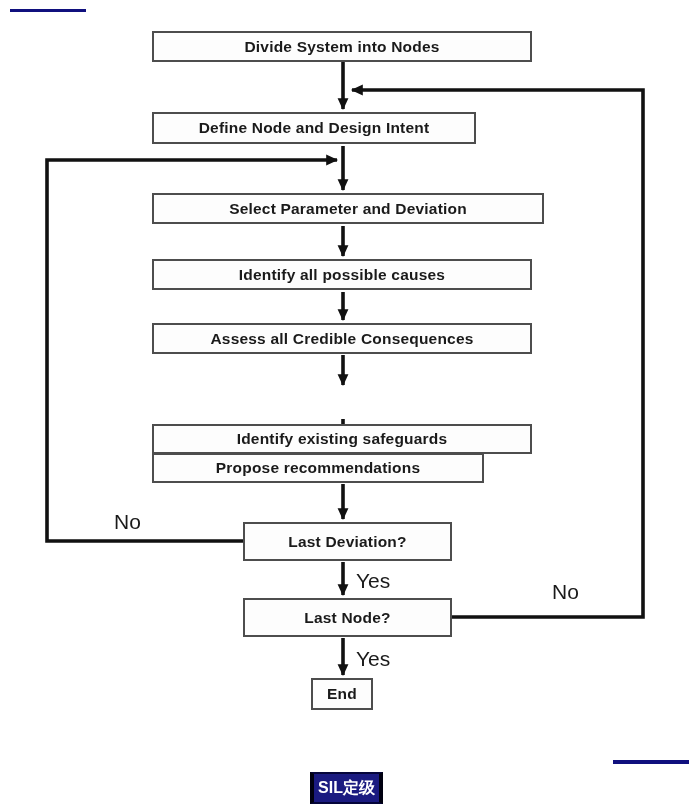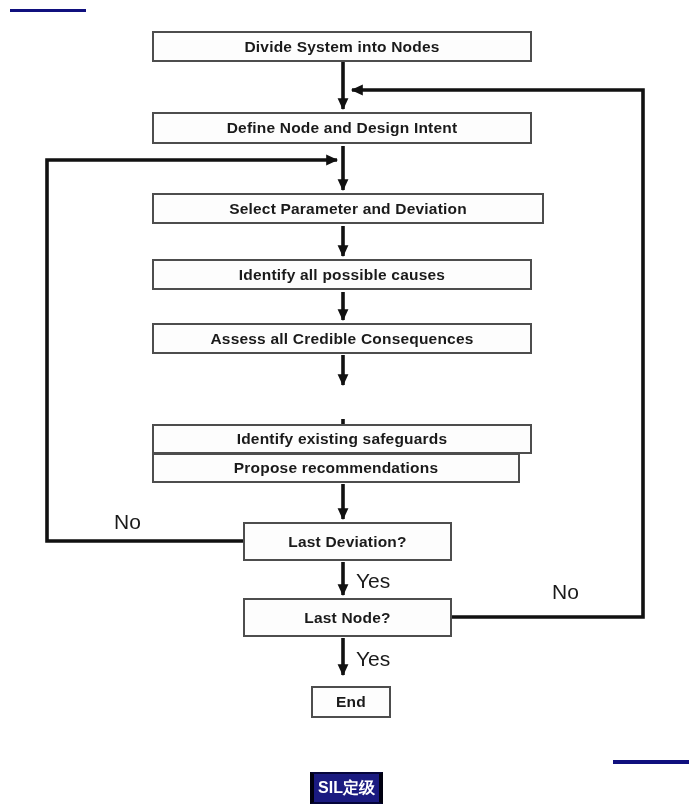--- a/index.html
+++ b/index.html
@@ -91,37 +91,37 @@
       <path d="M343,484 V519" marker-end="url(#ah)"></path>
       <path d="M343,562 V595" marker-end="url(#ah)"></path>
       <path d="M343,638 V675" marker-end="url(#ah)"></path>
       <path d="M243,541 H47 V160 H337" marker-end="url(#ah)"></path>
       <path d="M452,617 H643 V90 H352" marker-end="url(#ah)"></path>
     </g>
   </svg>
 
   <div class="node" style="left:152px; top:31px;  width:380px; height:31px;">Divide System into Nodes</div>
 
-  <div class="node" style="left:152px; top:112px; width:380px; height:32px;">Define Node and Design Intent</div>
+  <div class="node" style="left:152px; top:112px; width:324px; height:32px;">Define Node and Design Intent</div>
 
   <div class="node" style="left:152px; top:193px; width:392px; height:31px;">Select Parameter and Deviation</div>
 
   <div class="node" style="left:152px; top:259px; width:380px; height:31px;">Identify all possible causes</div>
 
   <div class="node" style="left:152px; top:323px; width:380px; height:31px;">Assess all Credible Consequences</div>
 
   <div class="node" style="left:152px; top:388px; width:380px; height:30px;margin-top:36px;">Identify existing safeguards</div>
 
-  <div class="node" style="left:152px; top:453px; width:368px; height:30px;">Propose recommendations</div>
+  <div class="node" style="left:152px; top:453px; width:332px; height:30px;">Propose recommendations</div>
 
   <div class="node" style="left:243px; top:598px; width:209px; height:39px;">Last Node?</div>
 
   <div class="node" style="left:243px; top:522px; width:209px; height:39px;">Last Deviation?</div>
 
-  <div class="node" style="left:311px; top:678px; width:80px; height:32px;margin-top:8px;">End</div>
+  <div class="node" style="left:311px; top:678px; width:62px; height:32px;">End</div>
 
   <div class="edge-label" style="left:114px; top:510px;">No</div>
 
   <div class="edge-label" style="left:552px; top:580px;">No</div>
 
   <div class="edge-label" style="left:356px; top:569px;">Yes</div>
 
   <div class="edge-label" style="left:356px; top:647px;">Yes</div>
 
   <div class="badge">SIL定级</div>

